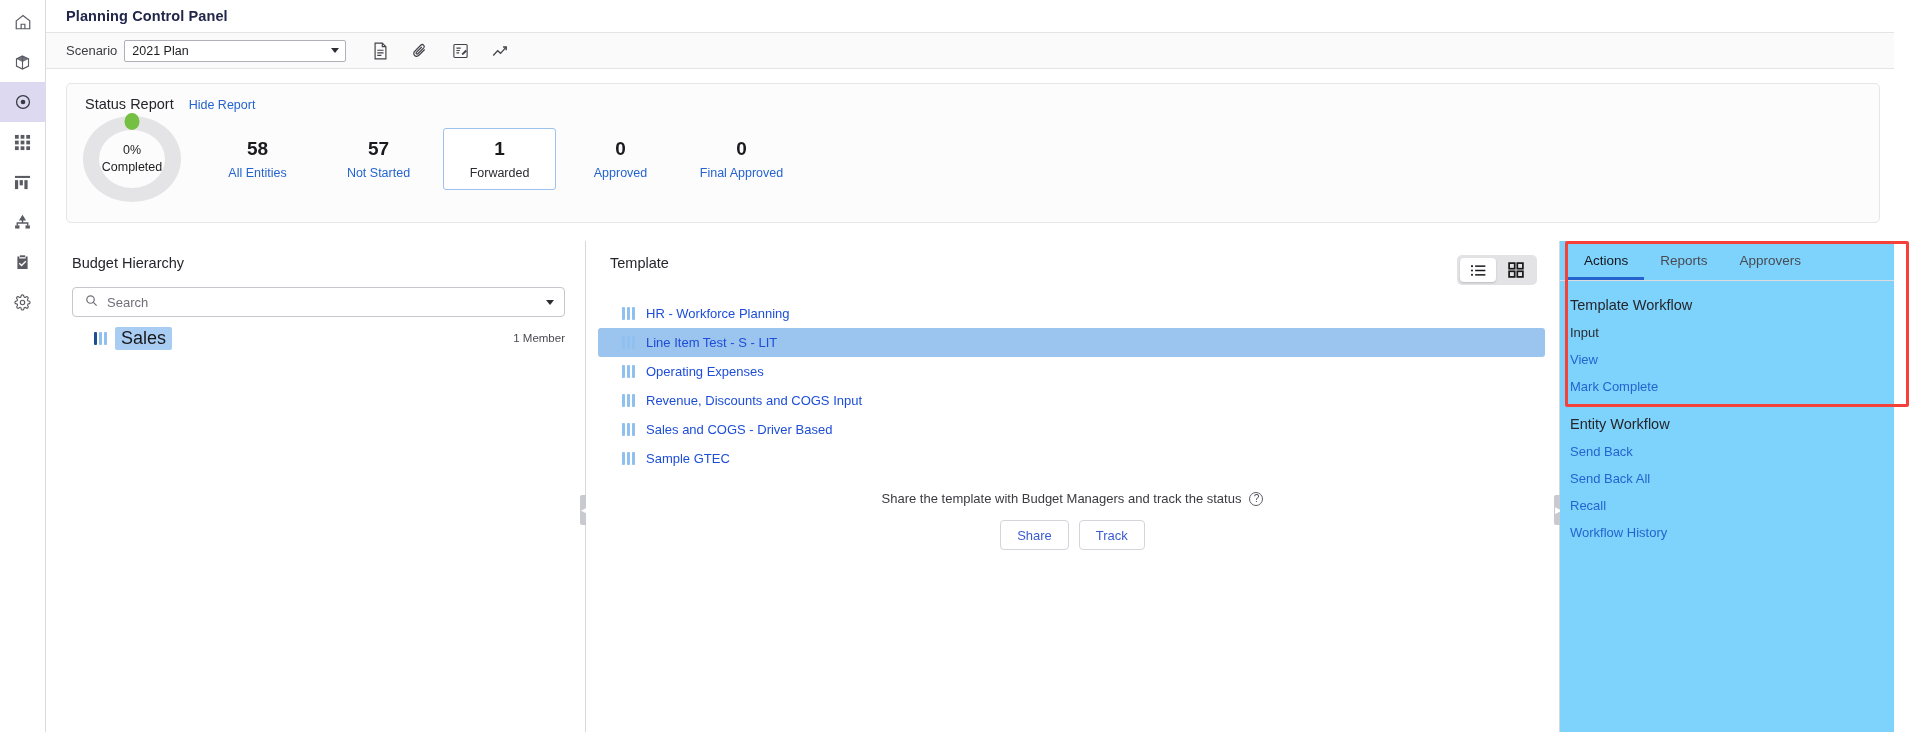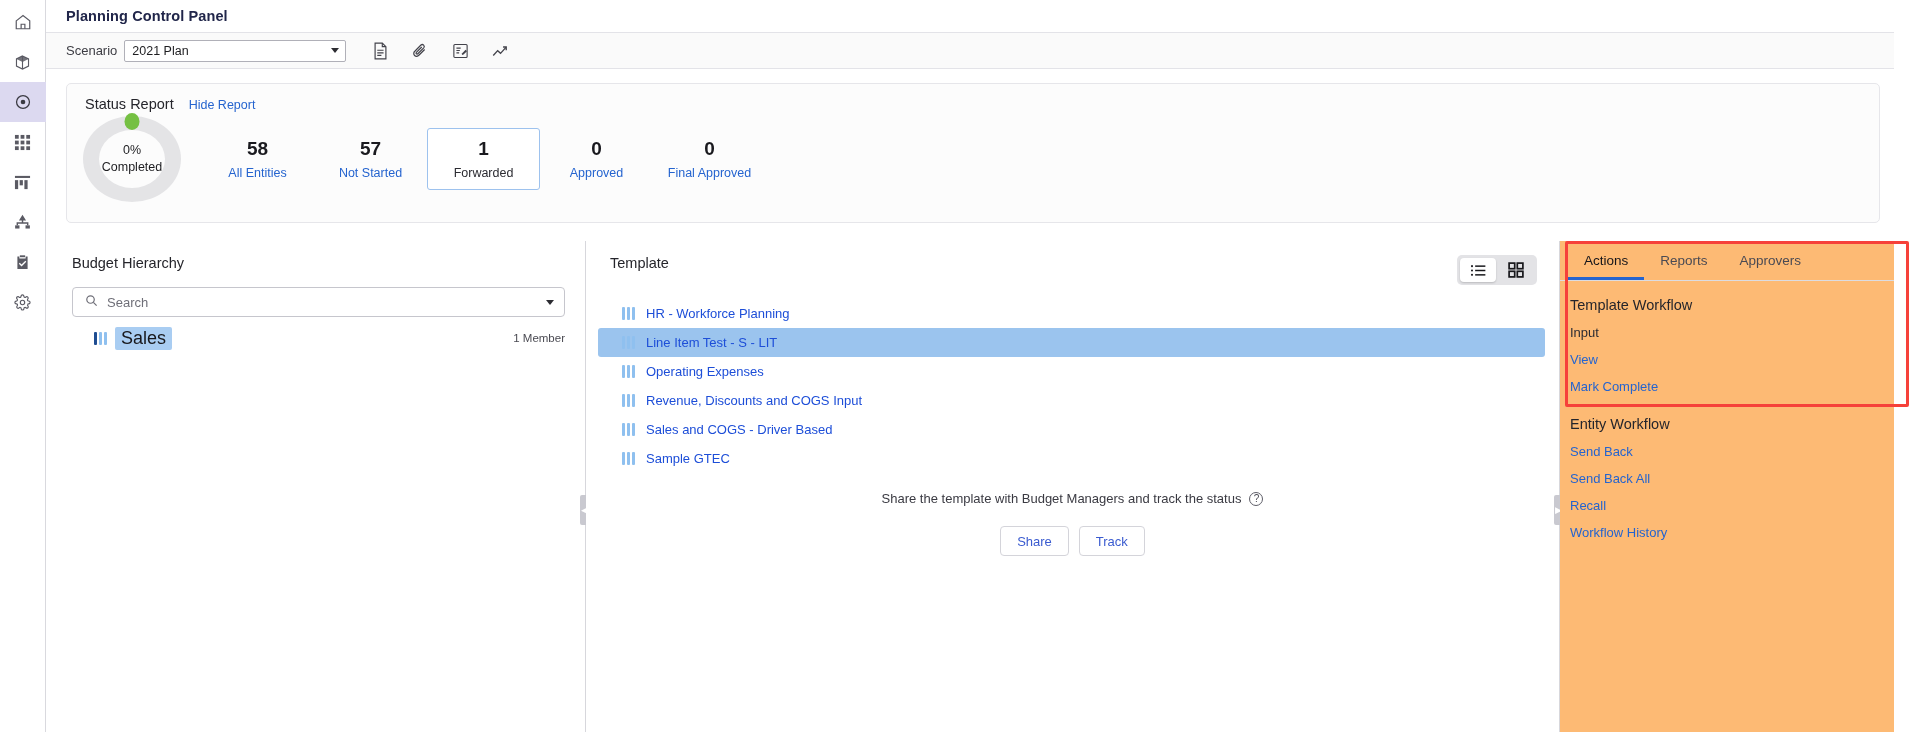--- a/index.html
+++ b/index.html
@@ -95,21 +95,21 @@
   }
   .donut-dot {
     position: absolute; left: 50%; top: -3px; transform: translateX(-50%);
     width: 15px; height: 17px; border-radius: 50%;
     background: #75c043;
   }
   .donut-label { position: relative; text-align: center; line-height: 1.35; }
   .donut-pct { font-size: 12.5px; color: #1d1d20; }
   .donut-word { font-size: 12.5px; color: #1d1d20; }
 
-  .tiles { display: flex; align-items: flex-end; gap: 0px; margin-left: 20px; }
+  .tiles { display: flex; align-items: flex-end; gap: 8px; margin-left: 20px; }
   .tile {
     width: 113px; height: 62px;
     display: flex; flex-direction: column; align-items: center; justify-content: center;
     gap: 6px; border: 1px solid transparent; border-radius: 3px;
   }
   .tile.selected { border-color: #9dc2ee; background: #ffffff; }
   .tile-num { font-size: 19px; font-weight: bold; color: #1a1a1f; }
   .tile-lbl { font-size: 12.5px; color: #2564cf; }
   .tile.selected .tile-lbl { color: #2b2b31; }
 
@@ -168,37 +168,37 @@
   .tpl-list { margin-top: 14px; }
   .tpl-row {
     height: 29px; display: flex; align-items: center; gap: 11px;
     padding-left: 24px; margin: 0 14px 0 12px; border-radius: 3px;
     font-size: 13px; color: #1d4ed8;
   }
   .tpl-row.selected { background: #9bc4ee; }
 
   .share-zone {
     position: absolute; left: 0; right: 0; top: 250px;
-    display: flex; flex-direction: column; align-items: center; gap: 20px;
+    display: flex; flex-direction: column; align-items: center; gap: 14px;
   }
   .share-text { font-size: 13px; color: #3a3a42; display: flex; align-items: center; gap: 8px; }
   .q-mark {
     width: 14px; height: 14px; border-radius: 50%; border: 1px solid #5e5e68;
     font-size: 10px; color: #4a4a54; display: flex; align-items: center; justify-content: center;
   }
   .share-btns { display: flex; gap: 10px; }
   .btn {
     min-width: 60px; height: 30px; padding: 0 16px;
     border: 1px solid #d4d4da; border-radius: 4px; background: #fff;
     display: flex; align-items: center; justify-content: center;
     font-size: 13px; color: #3a5bd0;
   }
 
   .pane-right {
-    width: 334px; flex: 0 0 334px; background: #fdba74; position: relative;
+    width: 334px; flex: 0 0 334px; background: #7dd3fc; position: relative;
   }
   .tabs { display: flex; gap: 0; padding-left: 8px; border-bottom: 1px solid #dcdce1; }
   .tab {
     padding: 12px 16px 9px; font-size: 13.5px; color: #4a4a53;
     border-bottom: 3px solid transparent;
   }
   .tab.active { color: #15151a; border-bottom-color: #2564cf; }
 
   .sect-title { font-size: 14.5px; color: #25252b; padding: 16px 0 0 10px; }
   .action-link { font-size: 13px; color: #2564cf; padding: 12px 0 0 10px; }

